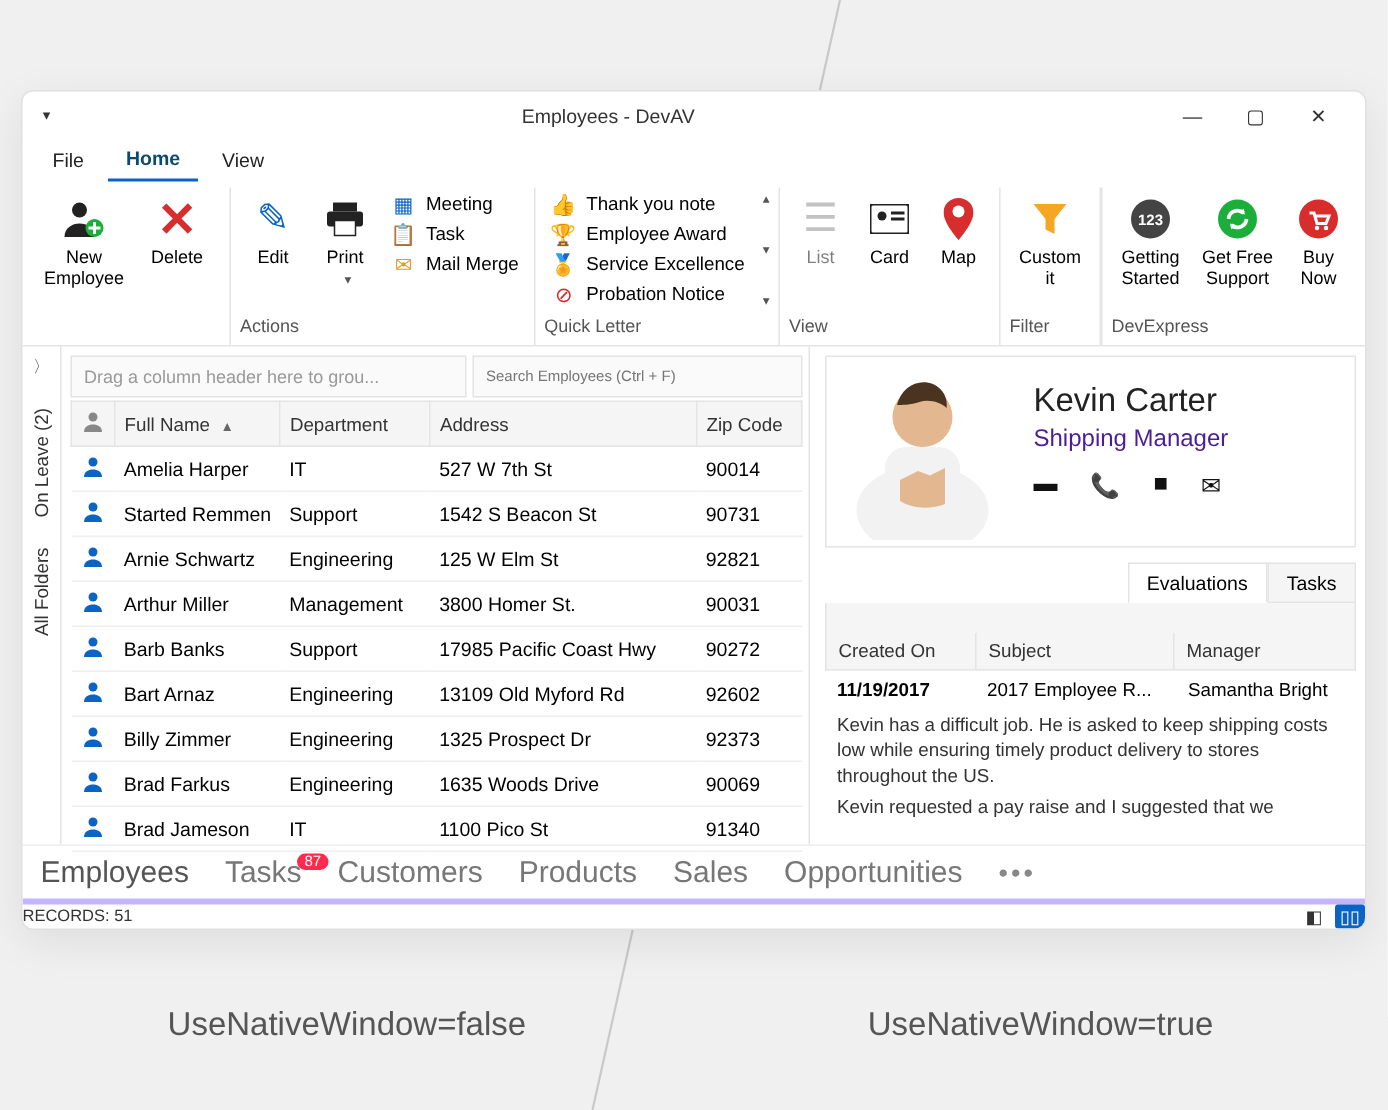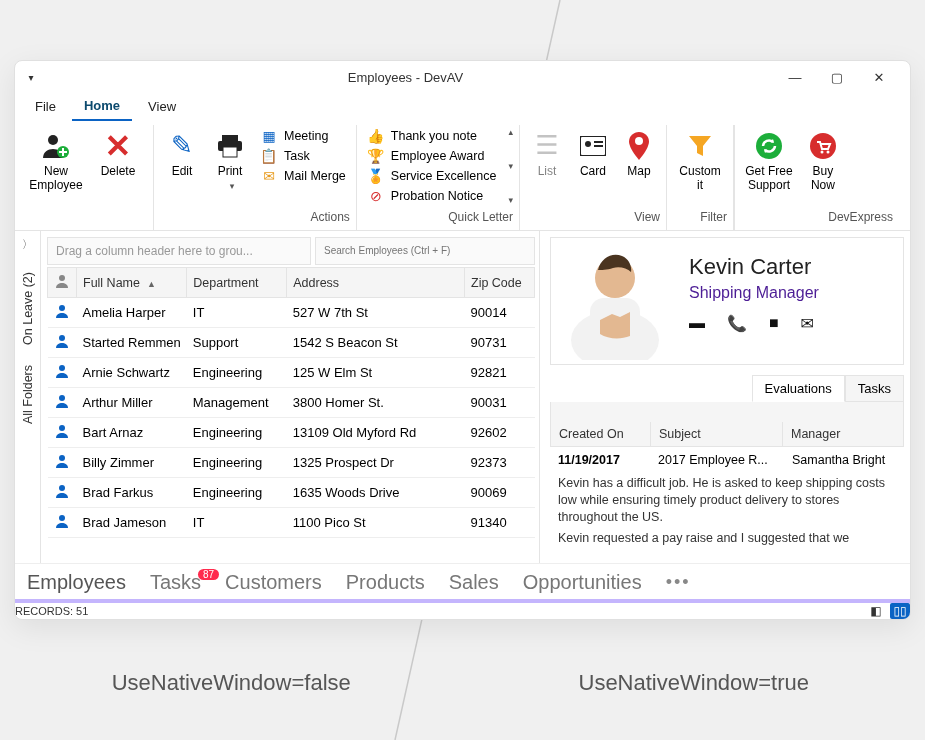--- a/index.html
+++ b/index.html
@@ -20,21 +20,21 @@
 .wbtn { width: 42px; height: 28px; display:flex; align-items:center; justify-content:center; color:#333; font-size: 13px; }
 
 .menubar { display:flex; align-items:center; gap: 4px; padding: 0 8px; height: 28px; }
 .menutab { padding: 4px 12px 6px; font-size: 13px; color:#222; }
 .menutab.active { font-weight: 600; border-bottom: 2px solid #0b63c4; color:#0c4a6e; }
 
 .ribbon { display:flex; border-bottom:1px solid #e4e4e4; padding: 4px 6px 0; height: 110px; align-items:stretch; }
 .rgroup { display:flex; flex-direction:column; border-right:1px solid #e4e4e4; padding: 0 6px 2px; }
 .rgroup:last-child { border-right:none; }
 .rgroup .items { display:flex; align-items:flex-start; flex:1; gap:4px; }
-.rgroup .glabel { text-align:right; font-size:12px; color:#555; padding: 2px 0 4px;}
+.rgroup .glabel { text-align:left; font-size:12px; color:#555; padding: 2px 0 4px;}
 .bigbtn { width: 58px; display:flex; flex-direction:column; align-items:center; gap:2px; padding-top:4px; font-size:12px; text-align:center; line-height:1.15; }
 .bigbtn .ic { font-size: 26px; height:34px; display:flex; align-items:center; justify-content:center; }
 .smallstack { display:flex; flex-direction:column; gap:2px; padding-top:2px; }
 .smallbtn { display:flex; align-items:center; gap:6px; font-size:12.5px; padding:1px 4px; white-space:nowrap; }
 .smallbtn .ic { width:18px; text-align:center; font-size:14px; }
 .drop { font-size:9px; color:#555; margin-left:4px; }
 
 .body { display:flex; flex:1; min-height:0; }
 .sidetab { width:26px; border-right:1px solid #e4e4e4; display:flex; flex-direction:column; align-items:center; padding-top:6px; gap: 20px; }
 .sidetab .chev { font-size:11px; color:#555; }
@@ -239,20 +239,30 @@
           <span style="white-space:pre-line">Custom
 it</span>
         </div>
       </div>
       <div class="glabel"><span>Filter</span><br></div>
     </div>
     <div class="rgroup" style="border-right:1px solid #e4e4e4;width:1px;padding:0"></div>
 
     <div class="rgroup">
       <div class="items">
+        <div class="bigbtn" style="width:52px">
+          <div class="ic">
+              <svg width="28" height="28">
+                <circle cx="14" cy="14" r="13" fill="#444"></circle>
+                <text x="14" y="18" text-anchor="middle" fill="#fff" font-size="10" font-weight="700">123</text>
+              </svg>
+            </div>
+          <span style="white-space:pre-line">Getting
+Started</span>
+        </div>
         <div class="bigbtn" style="width:56px">
           <div class="ic">
               <svg width="28" height="28">
                 <circle cx="14" cy="14" r="13" fill="#1cae3a"></circle>
                 <path d="M8 14a6 6 0 0 1 10-4M20 14a6 6 0 0 1-10 4" stroke="#fff" stroke-width="2.5" fill="none"></path>
                 <path d="M18 7l1 4-4-1zM10 21l-1-4 4 1z" fill="#fff"></path>
               </svg>
             </div>
           <span style="white-space:pre-line">Get Free
 Support</span>
@@ -348,20 +358,30 @@
   <td>Arthur Miller</td>
   <td>Management</td>
   <td>3800 Homer St.</td>
   <td>90031</td>
               </tr>
               <tr>
                 <td class="iconcell"><svg class="person" viewBox="0 0 16 16">
                     <circle cx="8" cy="5" r="3" fill="#0b63c4"></circle>
                     <path d="M2 15c0-3.5 3-5 6-5s6 1.5 6 5z" fill="#0b63c4"></path>
                   </svg></td>
+  <td>Barb Banks</td>
+  <td>Support</td>
+  <td>17985 Pacific Coast Hwy</td>
+  <td>90272</td>
+              </tr>
+              <tr>
+                <td class="iconcell"><svg class="person" viewBox="0 0 16 16">
+                    <circle cx="8" cy="5" r="3" fill="#0b63c4"></circle>
+                    <path d="M2 15c0-3.5 3-5 6-5s6 1.5 6 5z" fill="#0b63c4"></path>
+                  </svg></td>
   <td>Bart Arnaz</td>
   <td>Engineering</td>
   <td>13109 Old Myford Rd</td>
   <td>92602</td>
               </tr>
               <tr>
                 <td class="iconcell"><svg class="person" viewBox="0 0 16 16">
                     <circle cx="8" cy="5" r="3" fill="#0b63c4"></circle>
                     <path d="M2 15c0-3.5 3-5 6-5s6 1.5 6 5z" fill="#0b63c4"></path>
                   </svg></td>

